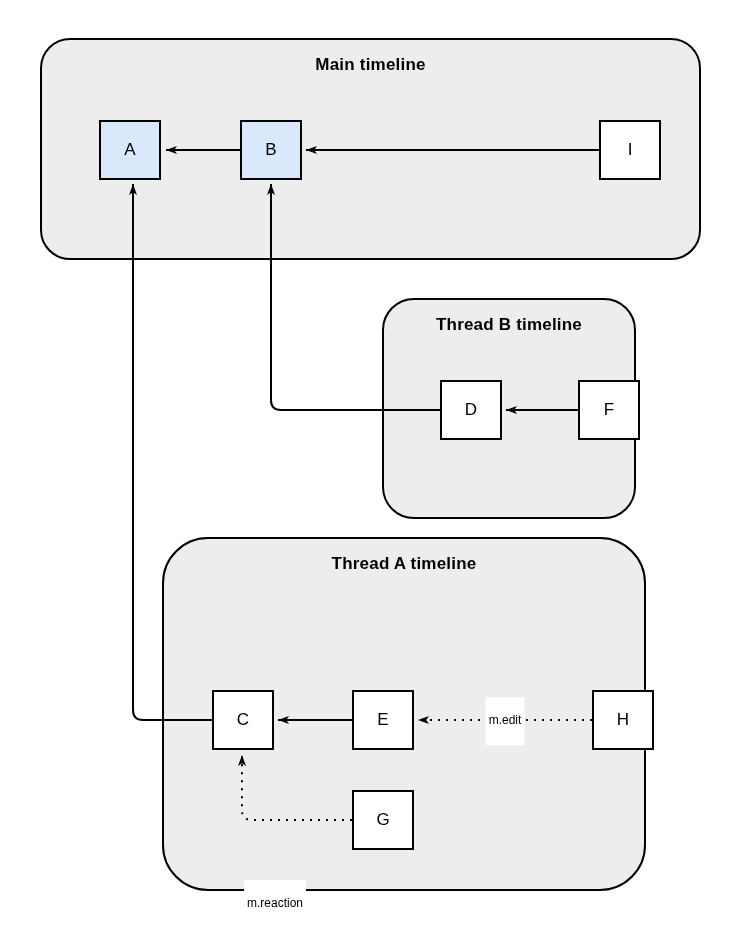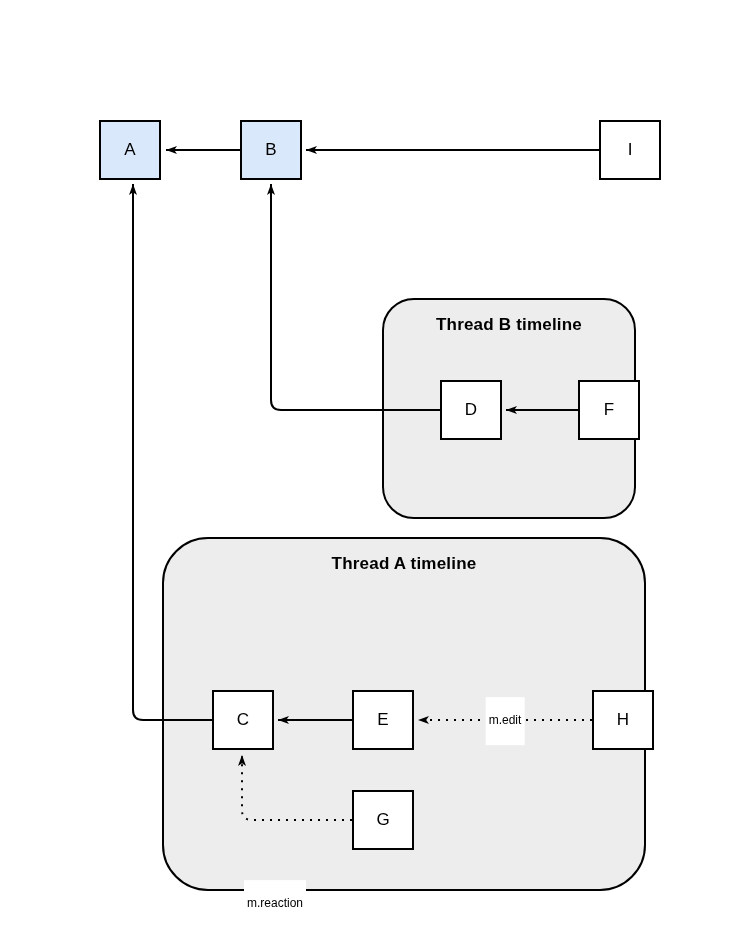--- a/index.html
+++ b/index.html
@@ -81,20 +81,23 @@
     white-space: nowrap;
   }
   #label-medit     { left: 505px; top: 721px; }
   #label-mreaction { left: 275px; top: 904px; }
 </style>
 </head>
 <body>
 
 <div class="canvas">
 
+  <div class="container" id="container-main">
+    <div class="title">Main timeline</div>
+  </div>
 
   <div class="container" id="container-threadb">
     <div class="title">Thread B timeline</div>
   </div>
 
   <div class="container" id="container-threada">
     <div class="title">Thread A timeline</div>
   </div>
 
   <svg class="edges" viewBox="0 0 756 942" xmlns="http://www.w3.org/2000/svg">

